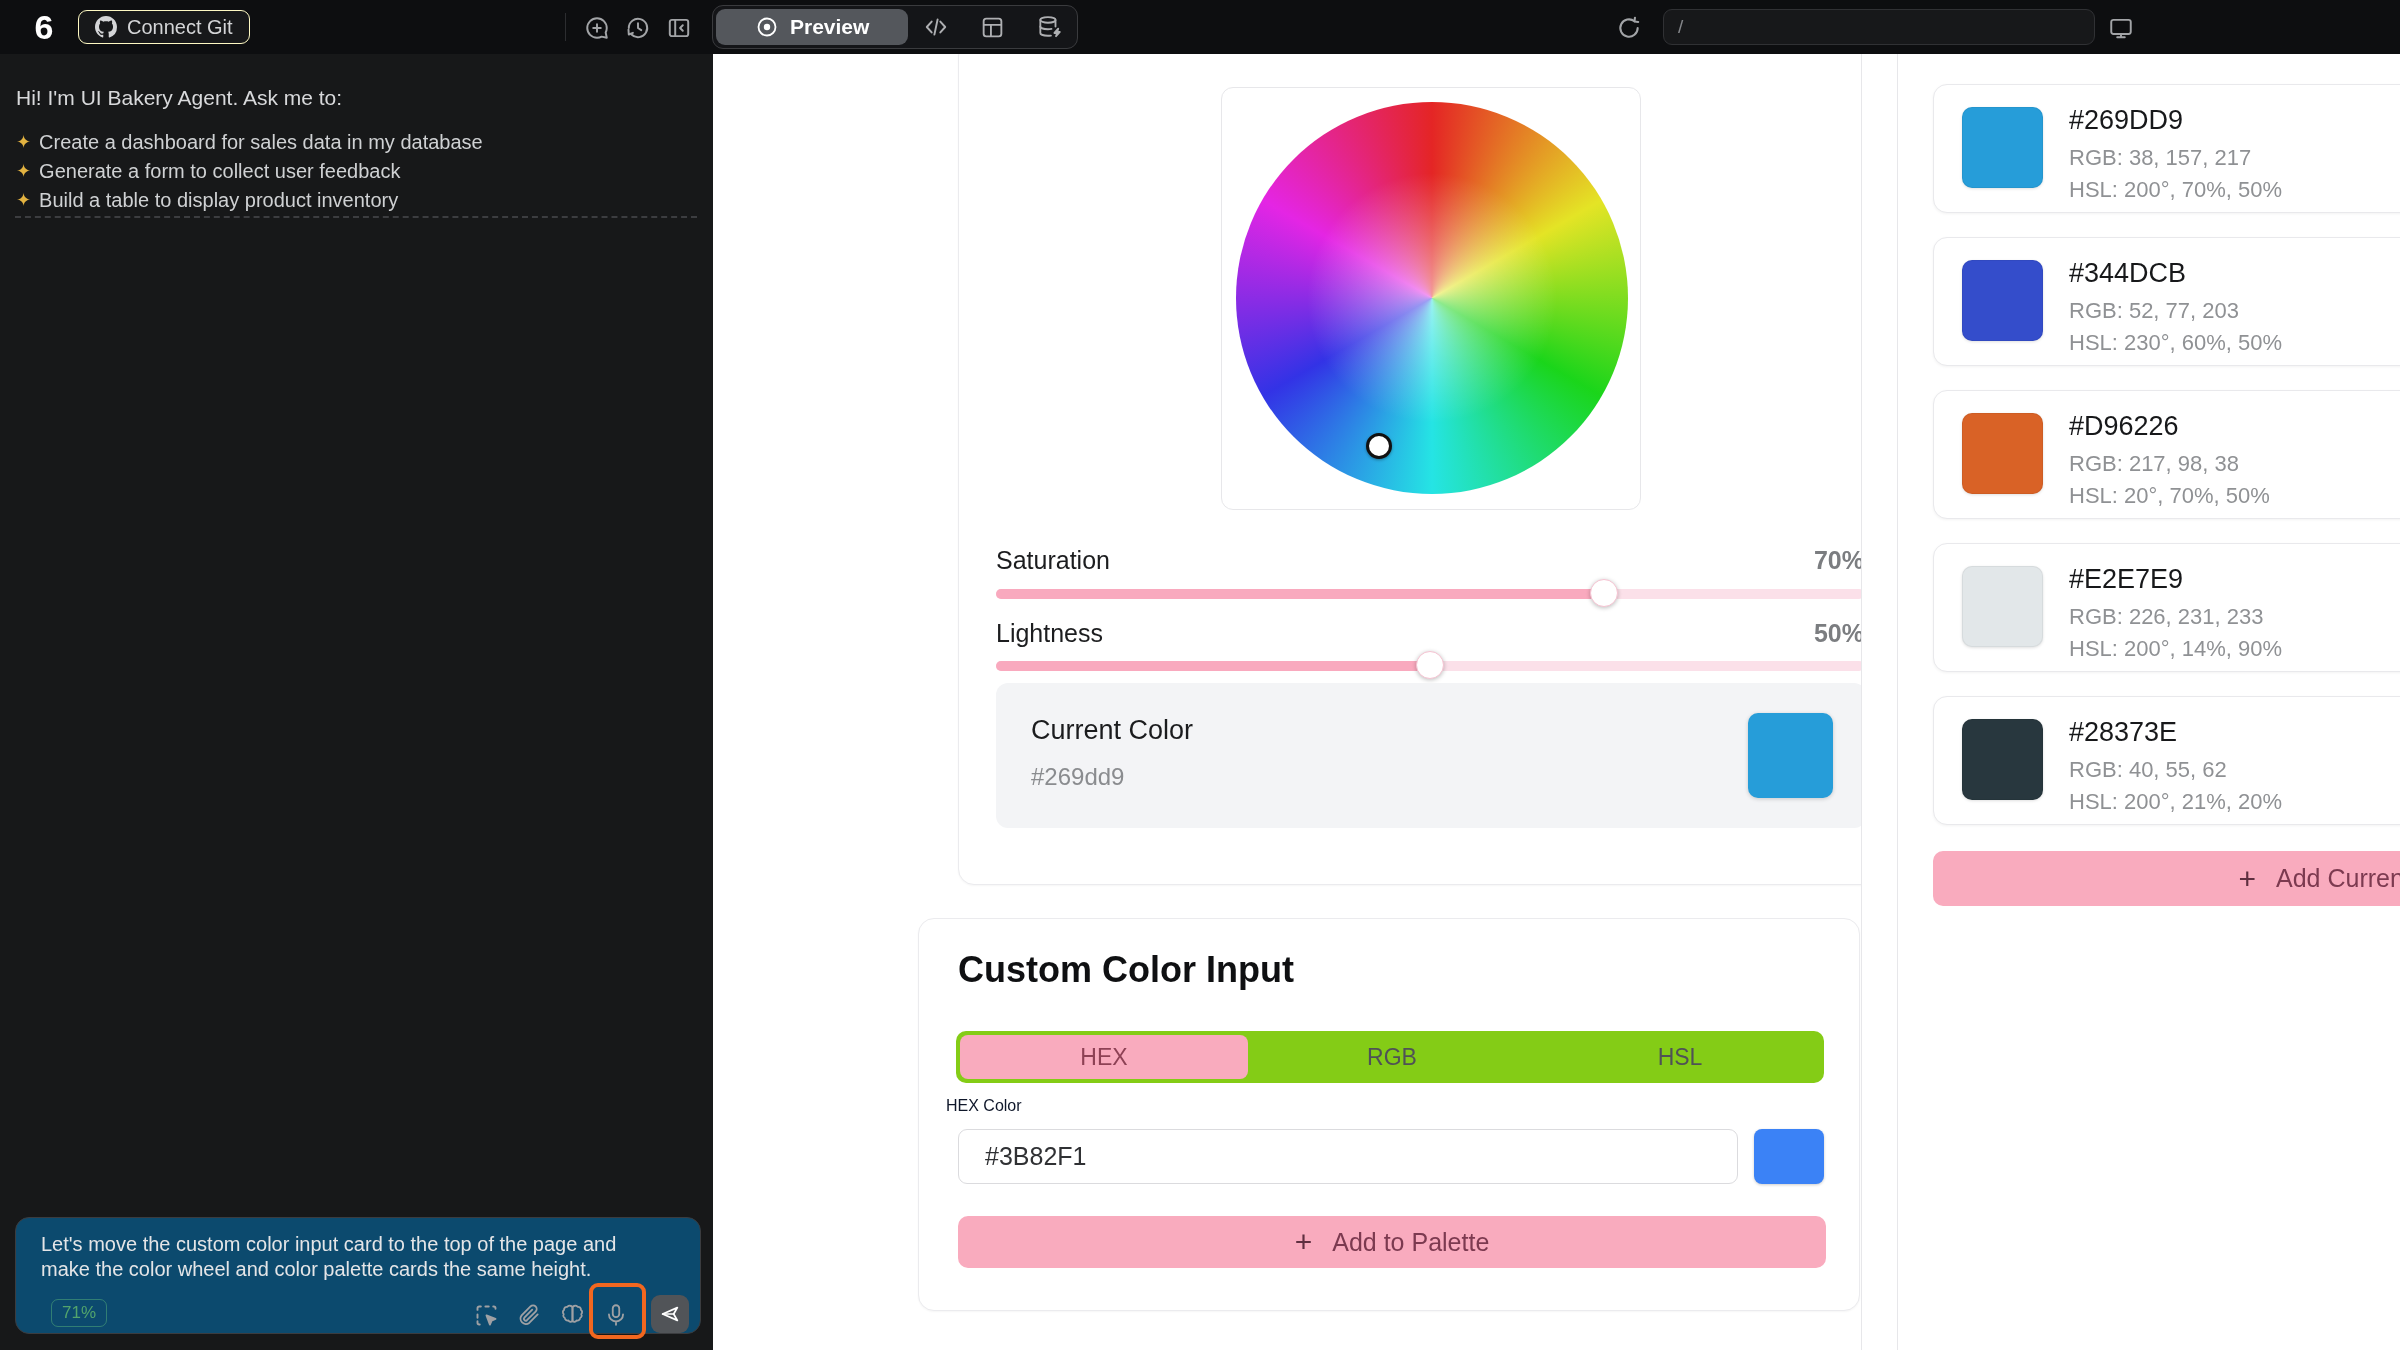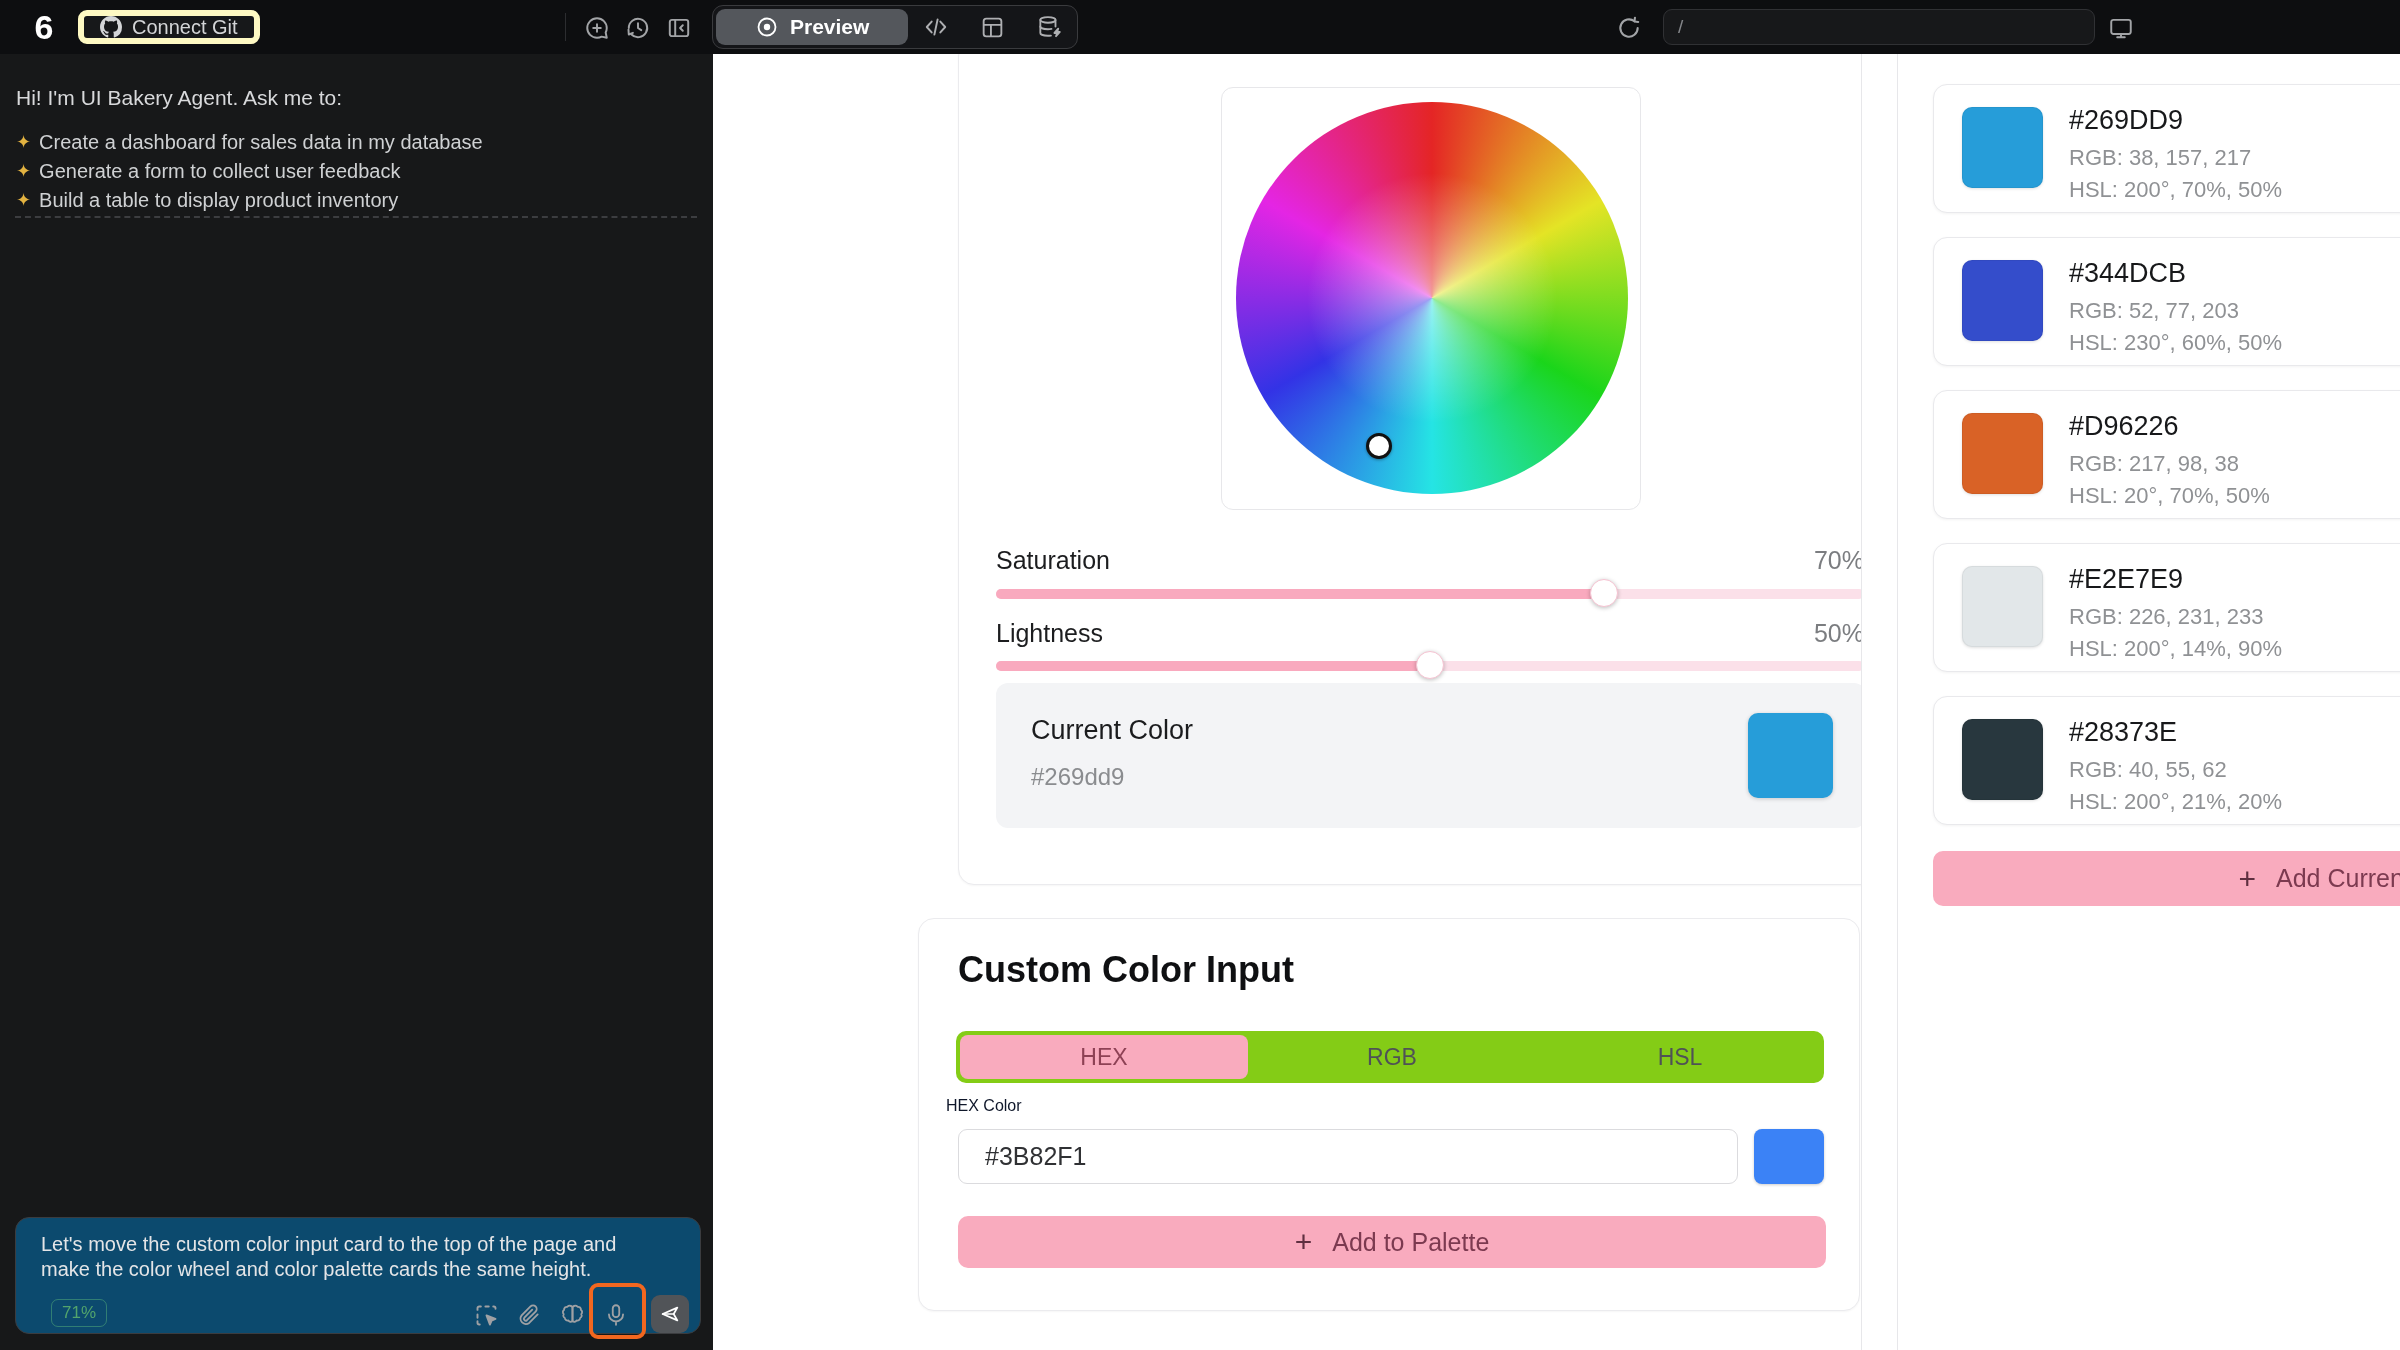--- a/index.html
+++ b/index.html
@@ -6,21 +6,21 @@
   html,body { width:2400px; height:1350px; overflow:hidden; background:#fff;
               font-family:"Liberation Sans", sans-serif; }
   .abs { position:absolute; }
   #stage { position:relative; width:2400px; height:1350px; }
 
   
   #topbar { left:0; top:0; width:2400px; height:54px; background:#0d0e10; z-index:30; }
   .logo { left:24px; top:8px; width:40px; height:38px; color:#fff; font-size:34px;
           font-weight:800; display:flex; align-items:center; justify-content:center; }
   .connect-git { left:78px; top:10px; height:34px; padding:0 16px; display:flex; gap:10px;
-          align-items:center; border:6px solid #fef9c3; border-radius:9px; background:#17181a;
+          align-items:center; border:1px solid #fef9c3; border-radius:9px; background:#17181a;
           color:#d4d5d7; font-size:20px; cursor:pointer; }
   .tb-divider { left:565px; top:13px; width:1px; height:28px; background:#2c2d30; }
   .tb-iconbtn { top:13px; width:30px; height:30px; color:#a2a4a7; display:flex;
           align-items:center; justify-content:center; cursor:pointer; }
   .tab-group { left:712px; top:5px; height:44px; width:366px; background:#141518;
           border:1px solid #3a3b3e; border-radius:11px; display:flex; align-items:center; }
   .tab-active { height:36px; margin-left:3px; padding:0 39px; background:#54575c; border-radius:9px;
           display:flex; align-items:center; gap:11px; color:#fff; font-size:21px; font-weight:700;
           cursor:pointer; }
   .tab-icon { width:64px; height:36px; display:flex; align-items:center; justify-content:center;
@@ -59,21 +59,21 @@
       background:
         radial-gradient(circle, rgba(255,255,255,.55) 0%, rgba(255,255,255,0) 45%),
         conic-gradient(from 0deg,
           hsl(0,78%,52%), hsl(60,78%,52%) 60deg, hsl(120,78%,47%) 120deg,
           hsl(180,78%,52%) 180deg, hsl(240,78%,55%) 240deg, hsl(300,78%,52%) 300deg,
           hsl(360,78%,52%) 360deg);
       cursor:crosshair; }
   .wheel-marker { left:130px; top:331px; width:26px; height:26px; border-radius:50%;
           background:#fff; border:3px solid #111; box-shadow:0 1px 3px rgba(0,0,0,.35); }
   .slider-label { color:#1c1d1f; font-size:25px; }
-  .slider-value { color:#7b7d80; font-size:25px; }
+  .slider-value { color:#7b7d80; font-size:25px;font-weight:bold; }
   .track { width:868px; height:10px; background:#FBE0E9; border-radius:5px; cursor:pointer; }
   .track-fill { height:10px; background:#F9A9BE; border-radius:5px; }
   .thumb { top:-10px; width:28px; height:28px; background:#fff; border:1px solid #f6c3d2;
           border-radius:50%; transform:translateX(-50%);
           box-shadow:0 1px 4px rgba(0,0,0,.25); cursor:grab; }
   .current-box { left:37px; top:642px; width:870px; height:145px; background:#f3f4f6;
           border-radius:12px; }
   .cc-label { left:35px; top:32px; font-size:27px; color:#1b1c1e; }
   .cc-hex { left:35px; top:80px; font-size:24px; color:#8a8c8f; }
   .cc-swatch { left:752px; top:30px; width:85px; height:85px; border-radius:10px;

